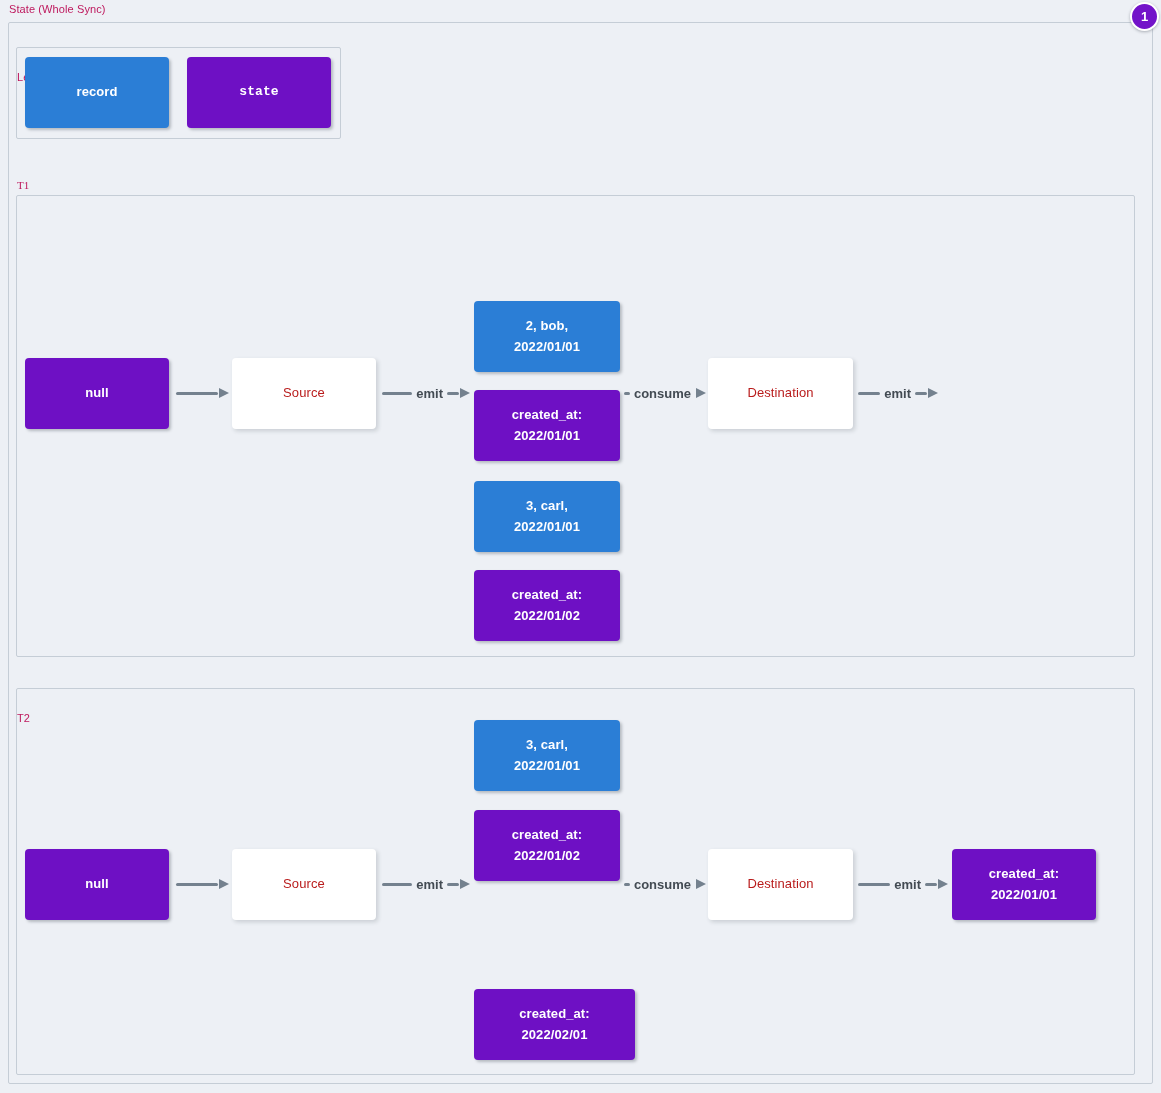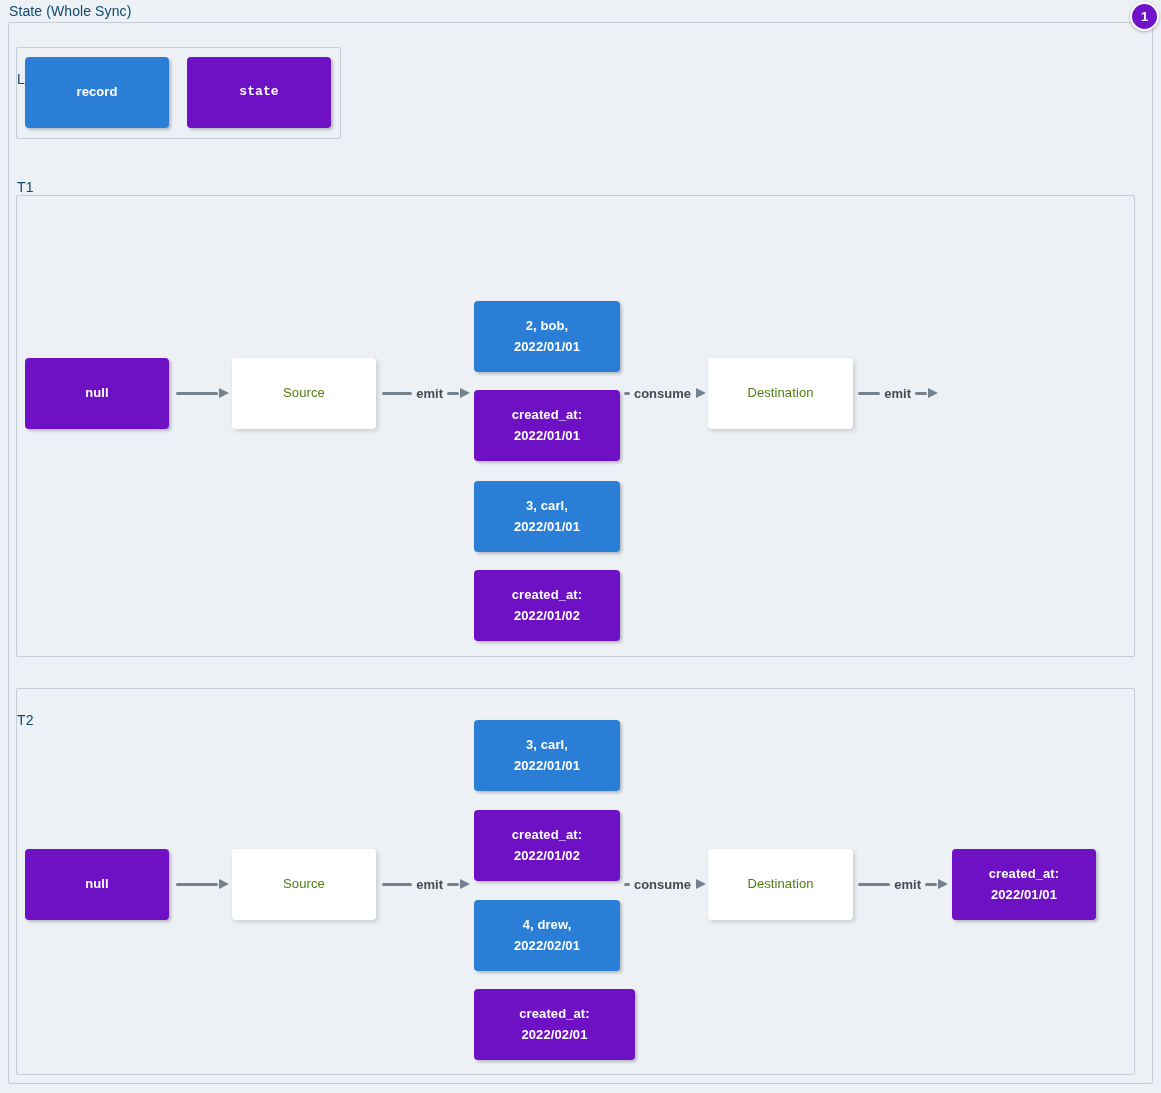--- a/index.html
+++ b/index.html
@@ -15,22 +15,22 @@
   }
   
   .frame{
     position:absolute;
     border:1px solid #c5cdd6;
     border-radius:2px;
     background:transparent;
   }
   .group-label{
     position:absolute;
-    font-size:14px;
-    color:#0c4a6e;
+    font-size:11px;
+    color:#be185d;
     font-weight:500;
     letter-spacing:.1px;
     white-space:nowrap;
   }
   
   .node{
     position:absolute;
     width:144px;height:71px;
     border-radius:4px;
     display:flex;align-items:center;justify-content:center;
@@ -47,21 +47,21 @@
     color:#ffffff;
     box-shadow:2px 2px 3px rgba(40,50,60,.28);
   }
   .node.state{
     background:#6e10c4;
     color:#ffffff;
     box-shadow:2px 2px 3px rgba(40,50,60,.28);
   }
   .node.plain{
     background:#ffffff;
-    color:#4d7c0f;
+    color:#b91c1c;
     font-weight:500;
     box-shadow:2px 2px 4px rgba(40,50,60,.18);
   }
   
   .arrow{
     position:absolute;
     height:18px;
     display:flex;
     align-items:center;
     gap:4px;
@@ -108,21 +108,21 @@
 
   <div class="group-label" style="left:9px;top:3px;">State (Whole Sync)</div>
 
   <div class="frame" style="left:8px;top:22px;width:1143px;height:1060px;"></div>
 
   <div class="group-label" style="left:17px;top:31px;margin-top:40px;">Legend</div>
   <div class="frame" style="left:16px;top:47px;width:323px;height:90px;"></div>
   <div class="node record" style="left:25px;top:57px;">record</div>
   <div class="node state" style="left:187px;top:57px;font-family:Liberation Mono, monospace;">state</div>
 
-  <div class="group-label" style="left:17px;top:179px;">T1</div>
+  <div class="group-label" style="left:17px;top:179px;font-family:Liberation Serif, serif;">T1</div>
   <div class="frame" style="left:16px;top:195px;width:1117px;height:460px;"></div>
 
   <div class="node state" style="left:25px;top:358px;">null</div>
 
   <div class="arrow" style="left:176px;top:384px;width:53px;">
     <span class="seg grow"></span>
     <span class="head"></span>
   </div>
 
   <div class="node plain" style="left:232px;top:358px;">Source</div>
@@ -169,21 +169,20 @@
 
   <div class="arrow" style="left:382px;top:875px;width:88px;">
     <span class="seg grow"></span>
     <span class="arrow-label">emit</span>
     <span class="seg" style="width:12px;"></span>
     <span class="head"></span>
   </div>
 
   <div class="node record" style="left:474px;top:720px;width:146px;">3, carl, 2022/01/01</div>
   <div class="node state" style="left:474px;top:810px;width:146px;">created_at: 2022/01/02</div>
-  <div class="node record" style="left:474px;top:900px;width:146px;">4, drew, 2022/02/01</div>
   <div class="node state" style="left:474px;top:989px;width:161px;">created_at: 2022/02/01</div>
 
   <div class="arrow" style="left:624px;top:875px;width:82px;">
     <span class="seg" style="width:11px;"></span>
     <span class="arrow-label">consume</span>
     <span class="seg grow"></span>
     <span class="head"></span>
   </div>
 
   <div class="node plain" style="left:708px;top:849px;width:145px;">Destination</div>

